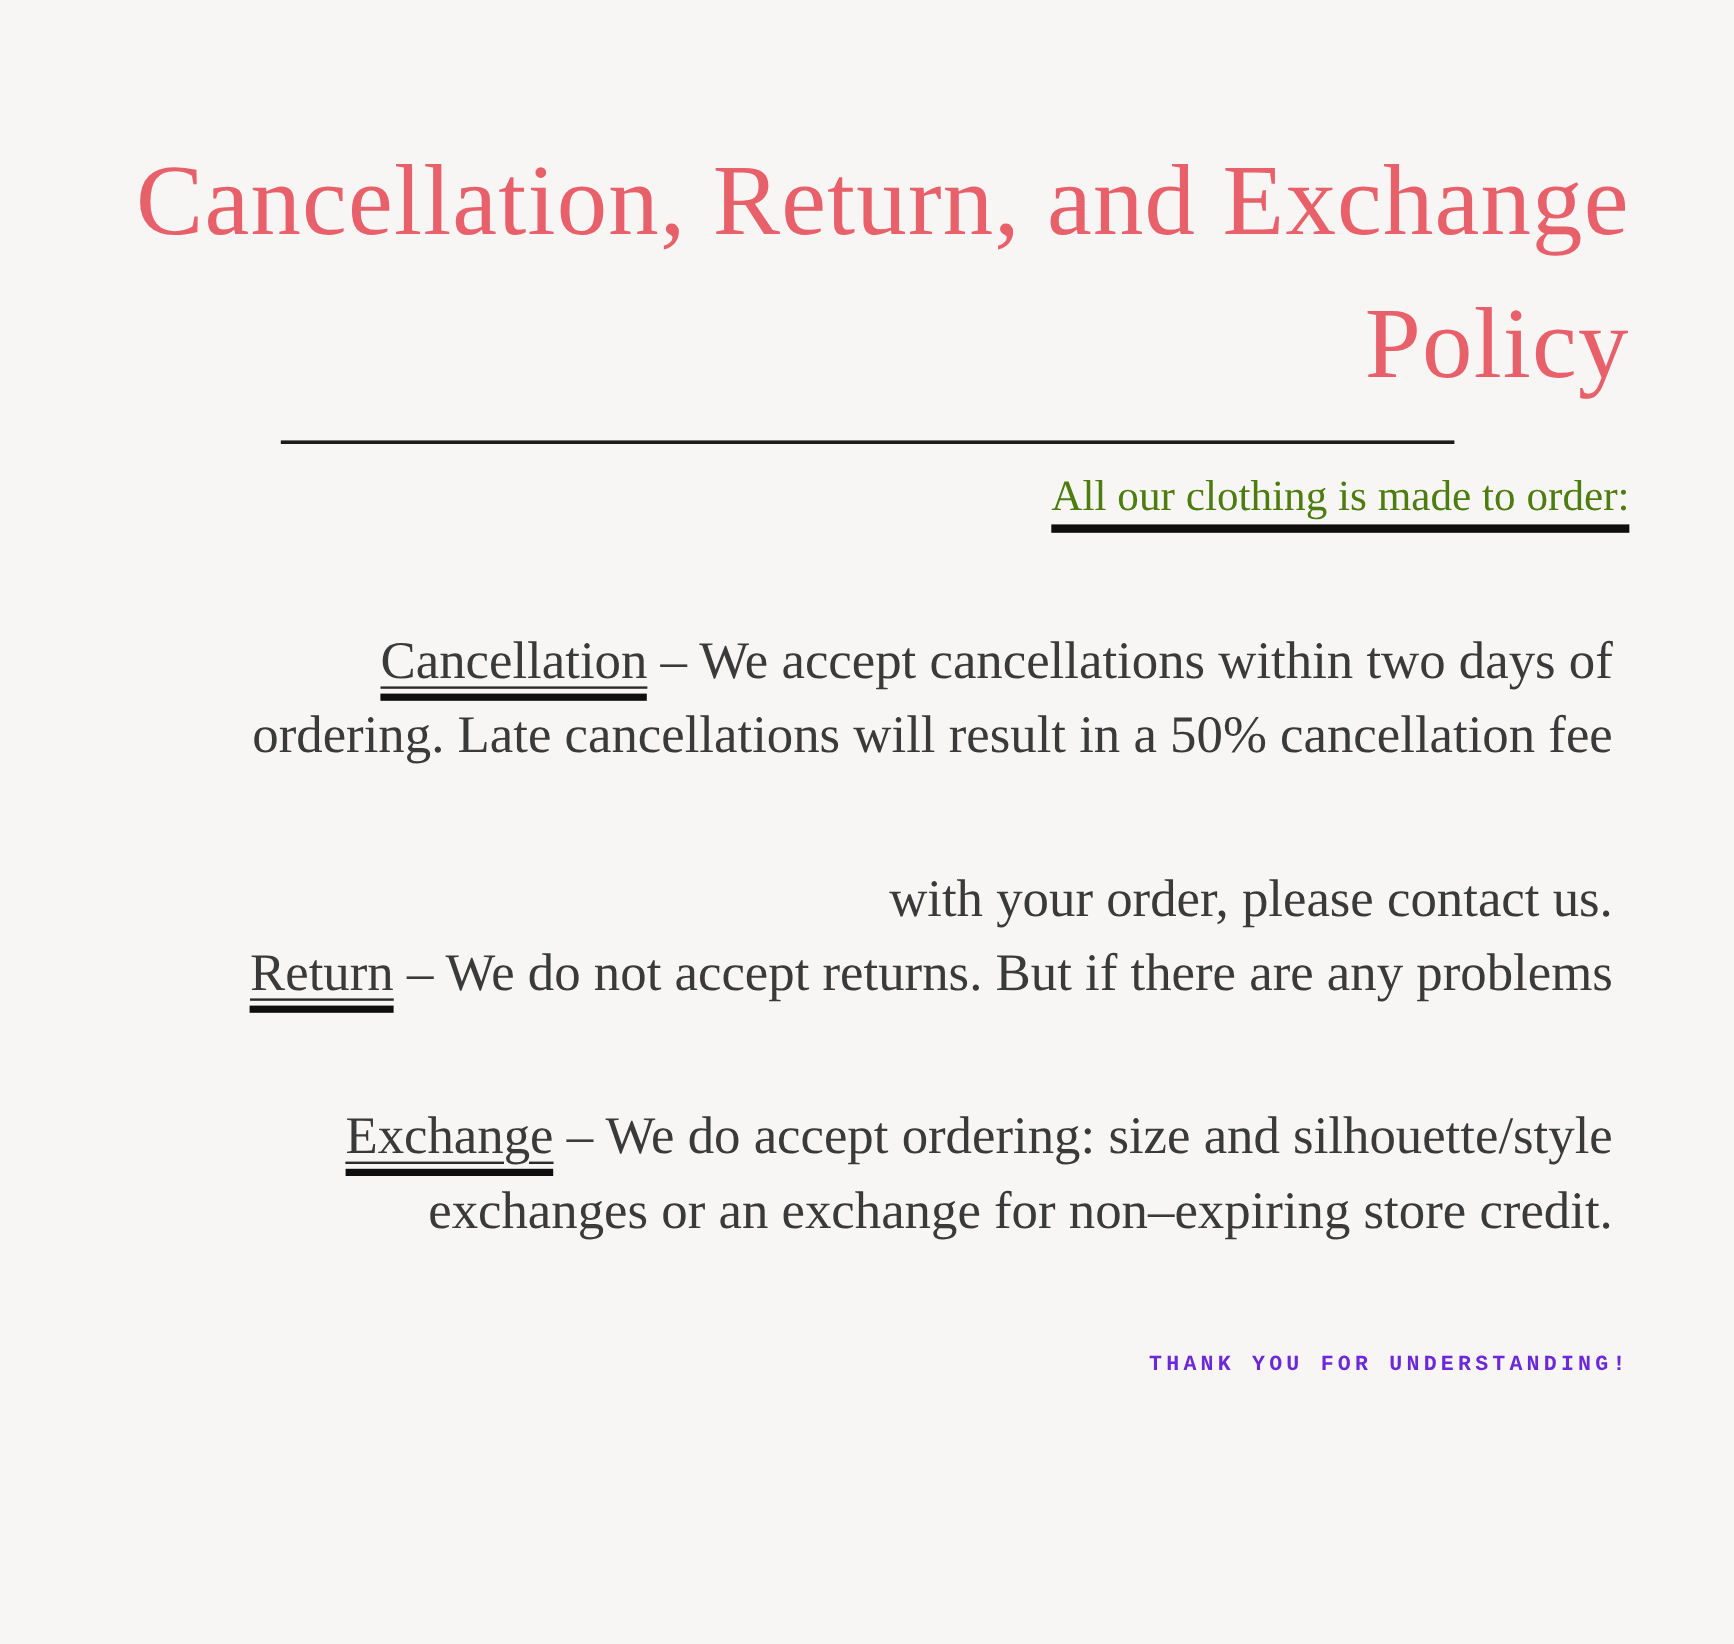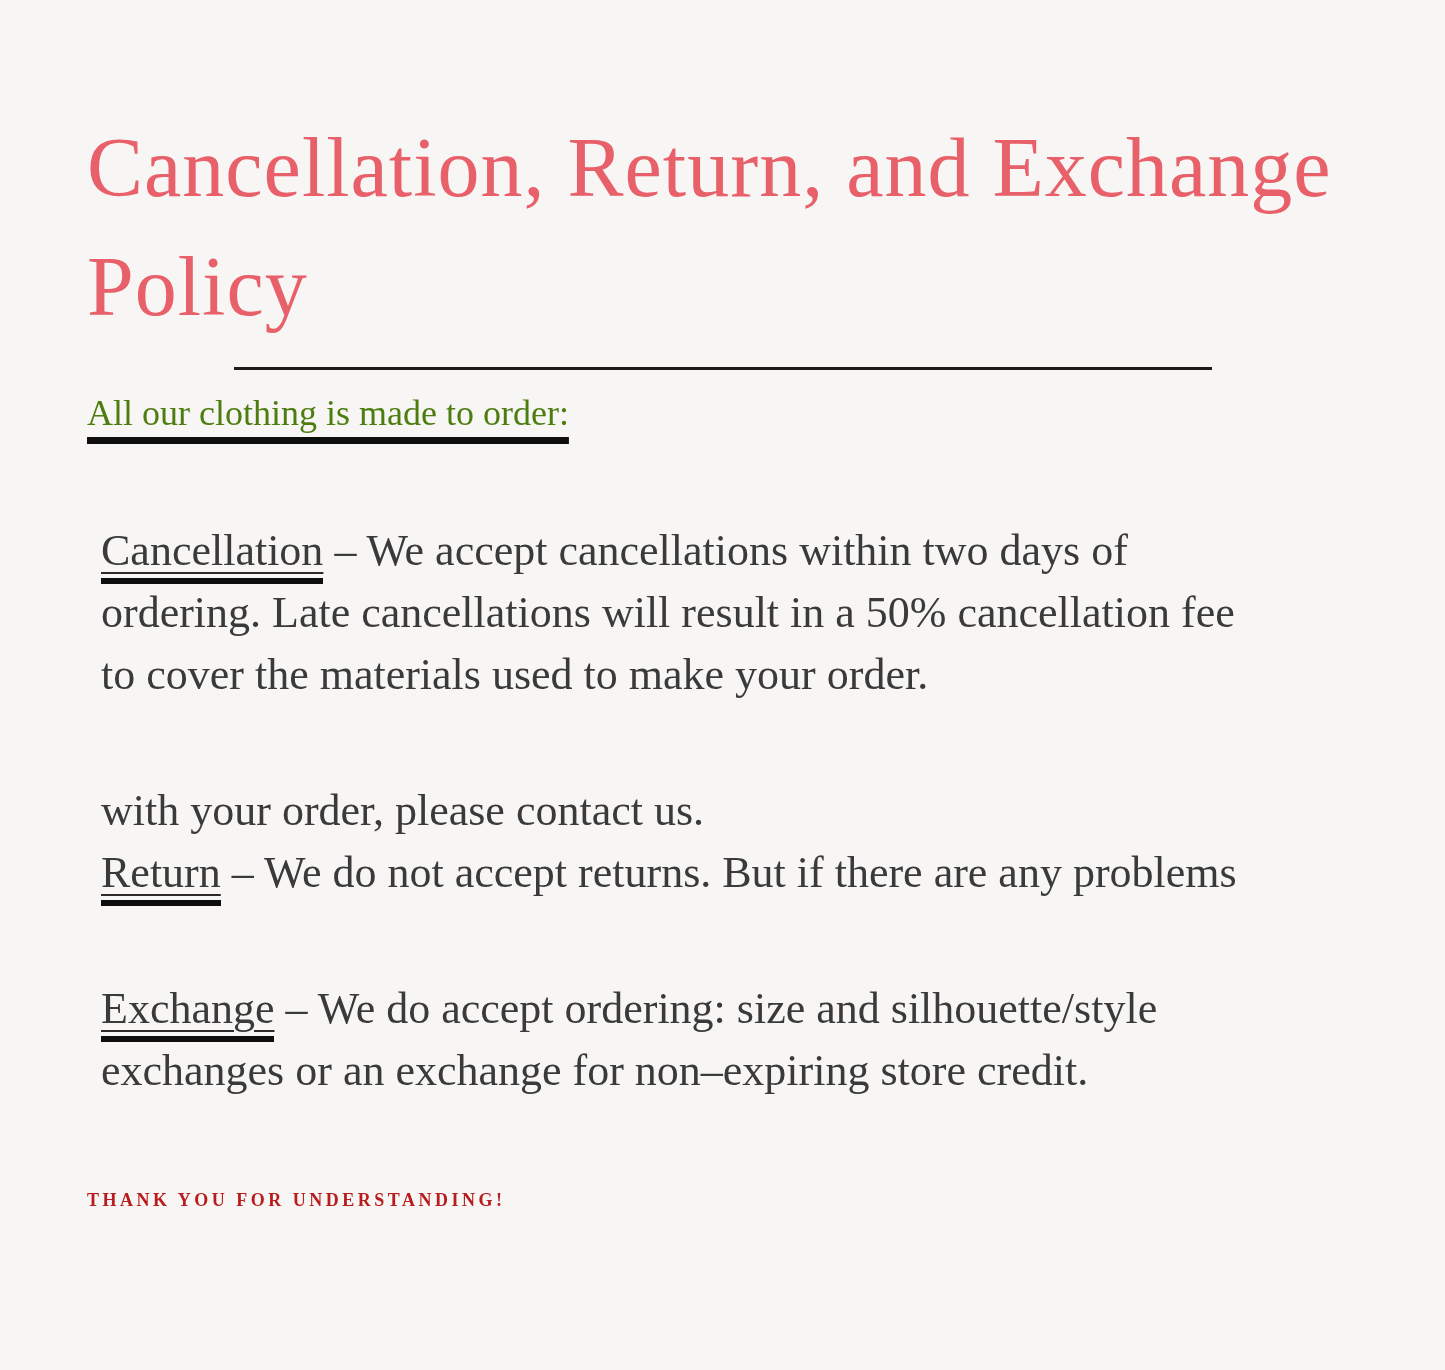--- a/index.html
+++ b/index.html
@@ -11,21 +11,21 @@
   *{box-sizing:border-box;}
   html,body{margin:0;padding:0;}
   body{background:var(--background);}
   .canvas{
     position:relative;
     width:1271px;
     height:1370px;
     margin:0 auto;
     background:var(--background);
     overflow:hidden;
-    text-align:left;
+    text-align:right;
     font-family:"Liberation Serif", serif;
   }
   .title{
     margin:0;
     padding-top:108px;
     font-size:84px;
     font-weight:400;
     letter-spacing:1px;
     line-height:1.42;
     color:var(--accent);
@@ -63,22 +63,22 @@
   .lead{
     text-decoration:underline;
     text-decoration-thickness:2px;
     text-underline-offset:7px;
     text-decoration-color:#2b2b2b;
     border-bottom:6px solid var(--underline);
     padding-bottom:3px;
   }
   .page-footer{
     margin-top:88px;
-    font-family:Liberation Serif, serif;
-    color:#b91c1c;
+    font-family:Liberation Mono, monospace;
+    color:#6d28d9;
   }
   .thanks{
     font-size:18px;
     font-weight:700;
     letter-spacing:3.5px;
   }
   .signature{
     margin-top:7px;
     font-size:15px;
     font-weight:700;
@@ -95,21 +95,20 @@
     <span class="title-line">Policy</span>
   </h1>
 
   <hr class="divider">
 
   <h2 class="subtitle"><span class="subtitle-text">All our clothing is made to order:</span></h2>
 
   <section class="policy gap-first">
     <span class="line"><span class="lead">Cancellation</span> <span>– We accept cancellations within two days of</span></span>
     <span class="line">ordering. Late cancellations will result in a 50% cancellation fee</span>
-    <span class="line">to cover the materials used to make your order.</span>
   </section>
 
   <section class="policy gap">
     <span class="line">with your order, please contact us.</span>
     <span class="line"><span class="lead">Return</span> <span>– We do not accept returns. But if there are any problems</span></span>
   </section>
 
   <section class="policy gap">
     <span class="line"><span class="lead">Exchange</span> <span>– We do accept ordering: size and silhouette/style</span></span>
     <span class="line">exchanges or an exchange for non–expiring store credit.</span>

